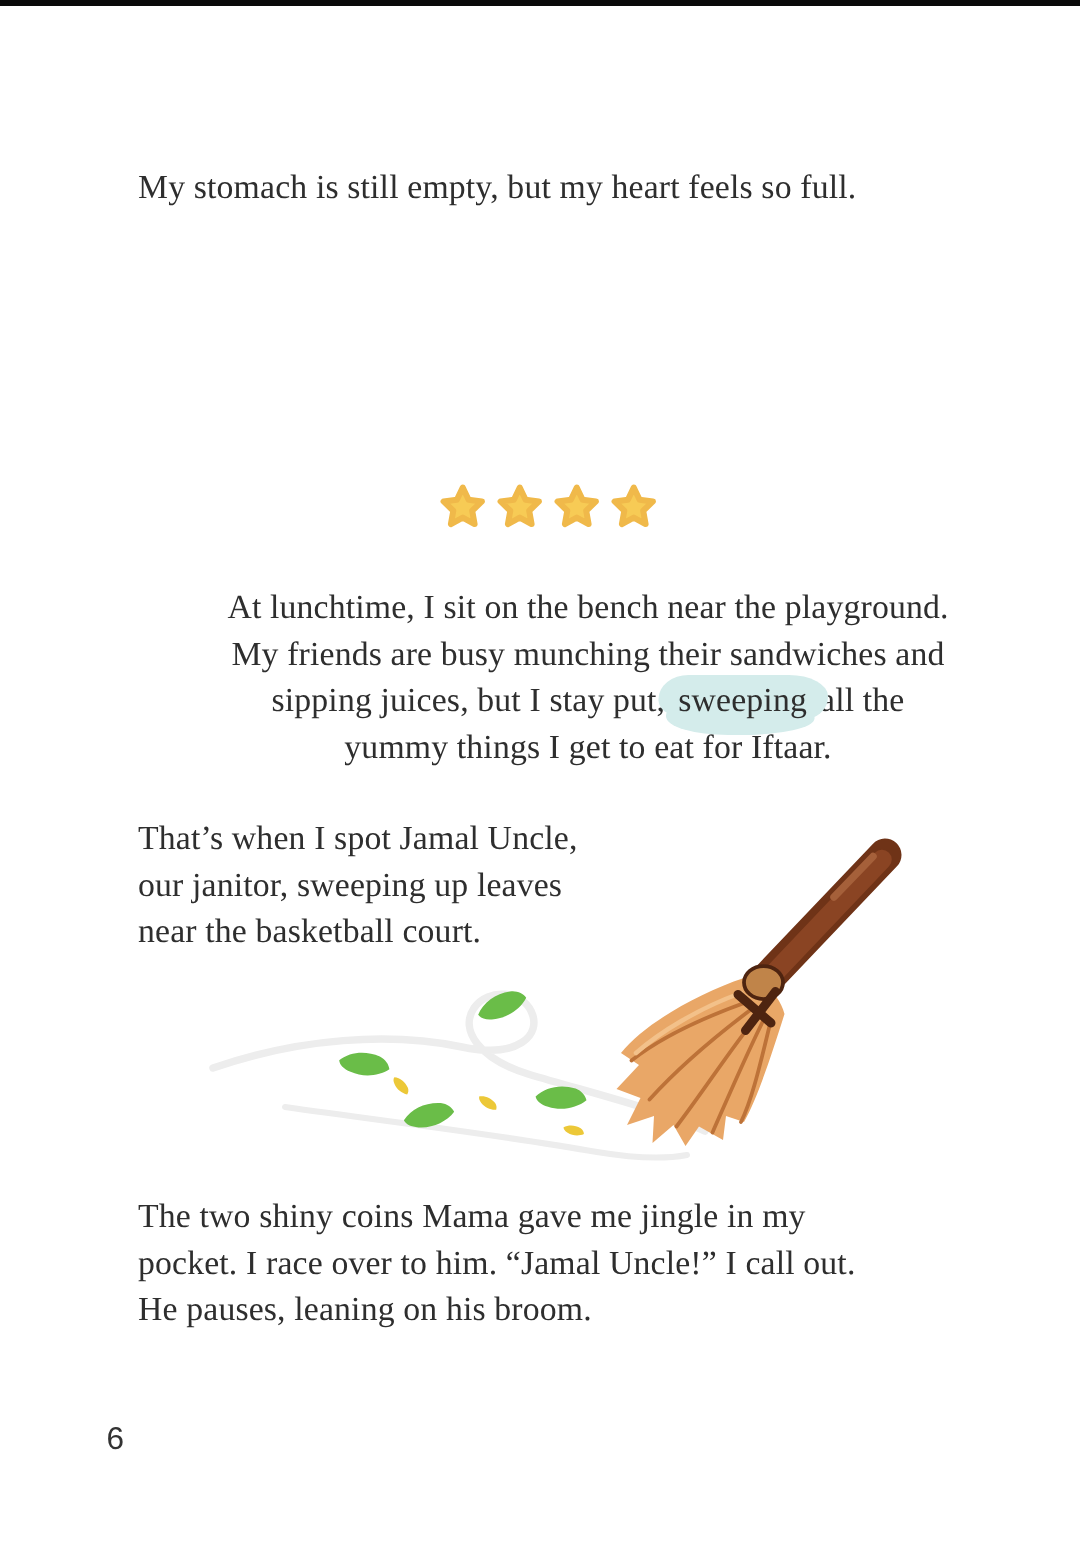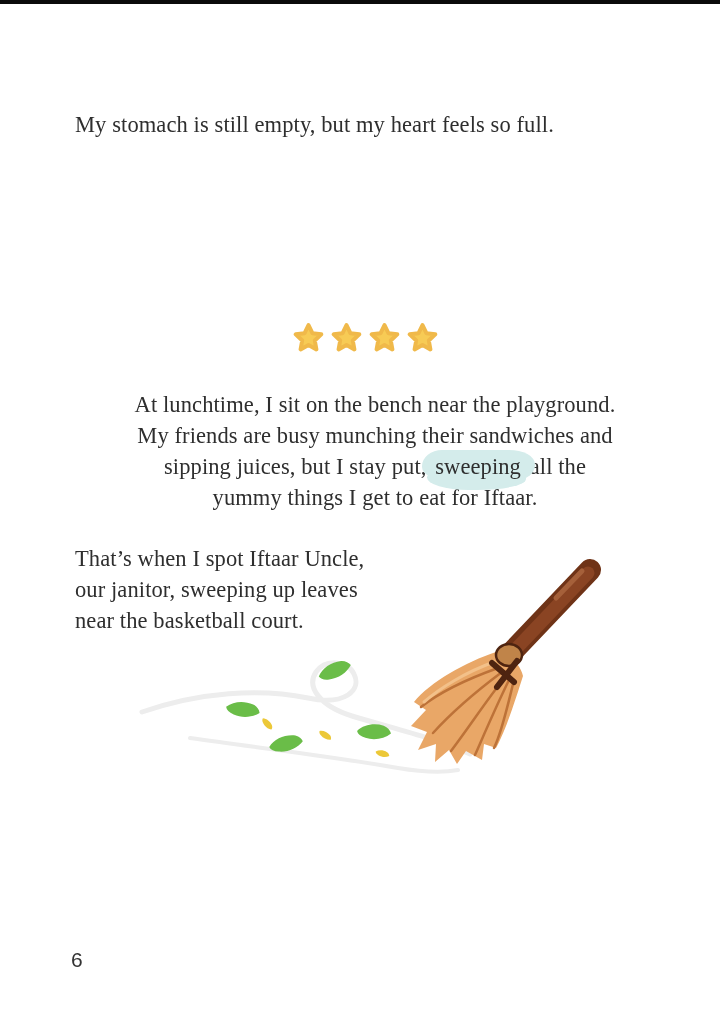--- a/index.html
+++ b/index.html
@@ -15,21 +15,21 @@
   * { margin:0; padding:0; box-sizing:border-box; }
   html,body { background:#fff; }
   .page {
     position:relative; width:720px; height:1027px; overflow:hidden;
     background:var(--page_bg);
     font-family:"Liberation Serif", serif;
     color:var(--text);
   }
   .top-rule { position:absolute; top:0; left:0; width:720px; height:4px; background:var(--top_border); }
   .para {
-    position:absolute; left:75px; width:600px;
+    position:absolute; left:92px; width:600px;
     font-size:22.5px; line-height:31px; white-space:pre-line;
     letter-spacing:0.1px;
   }
   .p1 { top:109px; }
   .p2 { top:171px; }
   .p3 { top:389px;text-align:center; }
   .p4 { top:543px; width:360px; }
   .p5 { top:795px; }
   .hl { position:relative; z-index:0; padding:0 3px; }
   .hl::before {
@@ -83,21 +83,21 @@
     <svg width="31" height="33" viewBox="0 0 30 33">
       <path class="star-shape" d="M15 3 L18.9 11.2 L27.8 12.3 L21.3 18.5 L22.9 27.4 L15 23.1 L7.1 27.4 L8.7 18.5 L2.2 12.3 L11.1 11.2 Z"></path>
     </svg>
   </div>
 
   <p class="para p3"><span>At lunchtime, I sit on the bench near the playground.
 My friends are busy munching their sandwiches and
 sipping juices, but I stay put, </span><span class="hl">sweeping</span><span> all the
 yummy things I get to eat for Iftaar.</span></p>
 
-  <p class="para p4">That’s when I spot Iftaar Uncle,
+  <p class="para p4">That’s when I spot Jamal Uncle,
 our janitor, sweeping up leaves
 near the basketball court.</p>
 
   <svg class="scene" viewBox="0 0 540 250" aria-hidden="true">
 
     <g>
       <path class="swirl" d="M12 172 C 70 152, 130 148, 178 158 C 215 166, 232 150, 224 134 C 218 121, 196 118, 186 132 C 176 147, 190 166, 222 176 C 265 189, 305 198, 340 214" fill="none" stroke-width="5" stroke-linecap="round"></path>
       <path class="swirl" d="M60 198 C 130 208, 200 216, 268 228 C 292 232, 312 233, 328 230" fill="none" stroke-width="4" stroke-linecap="round"></path>
     </g>
 
@@ -128,15 +128,18 @@
       <line x1="460" y1="30" x2="382" y2="112" stroke="var(--handle_dark)" stroke-width="22" stroke-linecap="round"></line>
       <line x1="458" y1="33" x2="384" y2="111" stroke="var(--handle_mid)" stroke-width="13" stroke-linecap="round"></line>
       <line x1="452" y1="31" x2="426" y2="58" stroke="var(--handle_light)" stroke-width="5" stroke-linecap="round"></line>
 
       <ellipse cx="379" cy="115" rx="13" ry="11" fill="var(--knot)" stroke="var(--binding_dark)" stroke-width="2.5"></ellipse>
       <path class="tie" d="M362 123 L 384 142"></path>
       <path class="tie" d="M387 121 L 367 147"></path>
     </g>
   </svg>
 
+  <p class="para p5">The two shiny coins Mama gave me jingle in my
+pocket. I race over to him. “Jamal Uncle!” I call out.
+He pauses, leaning on his broom.</p>
 
   <div class="page-num">6</div>
 </div>
 
 </body></html>

